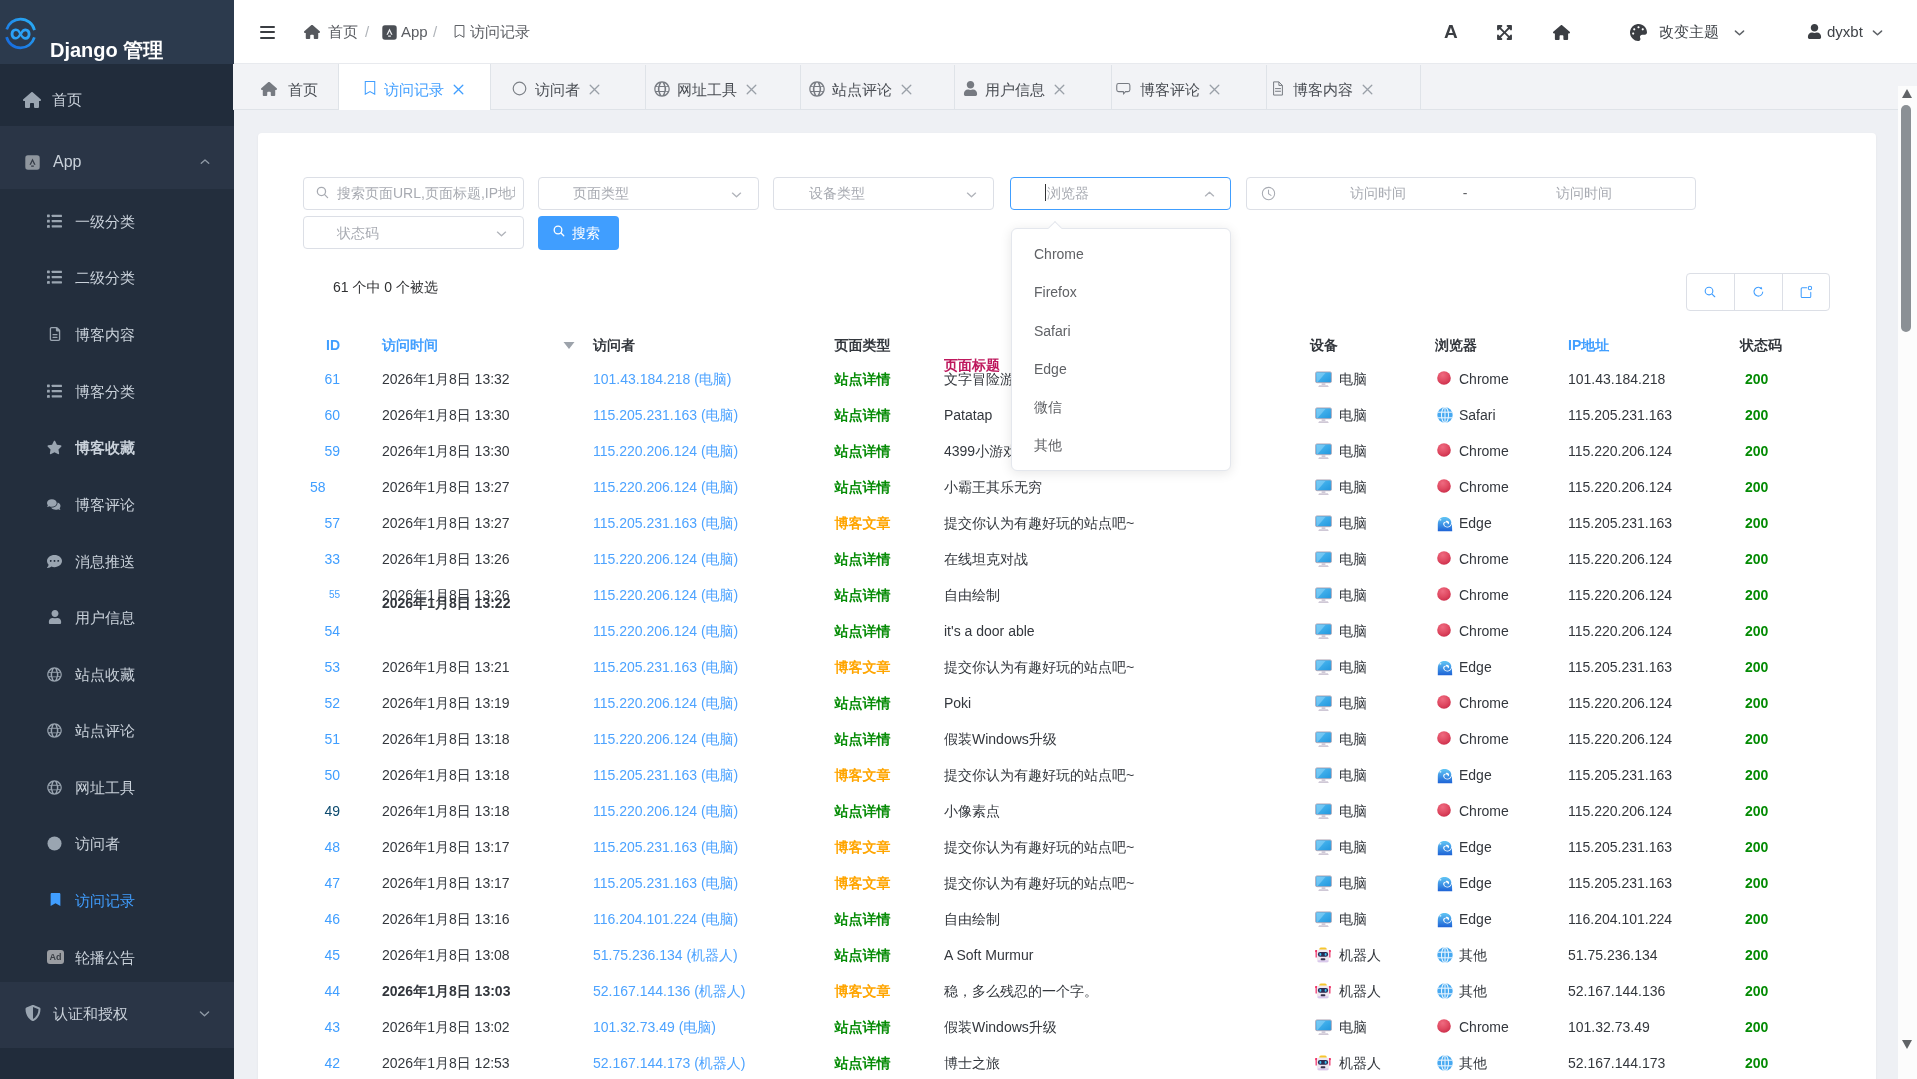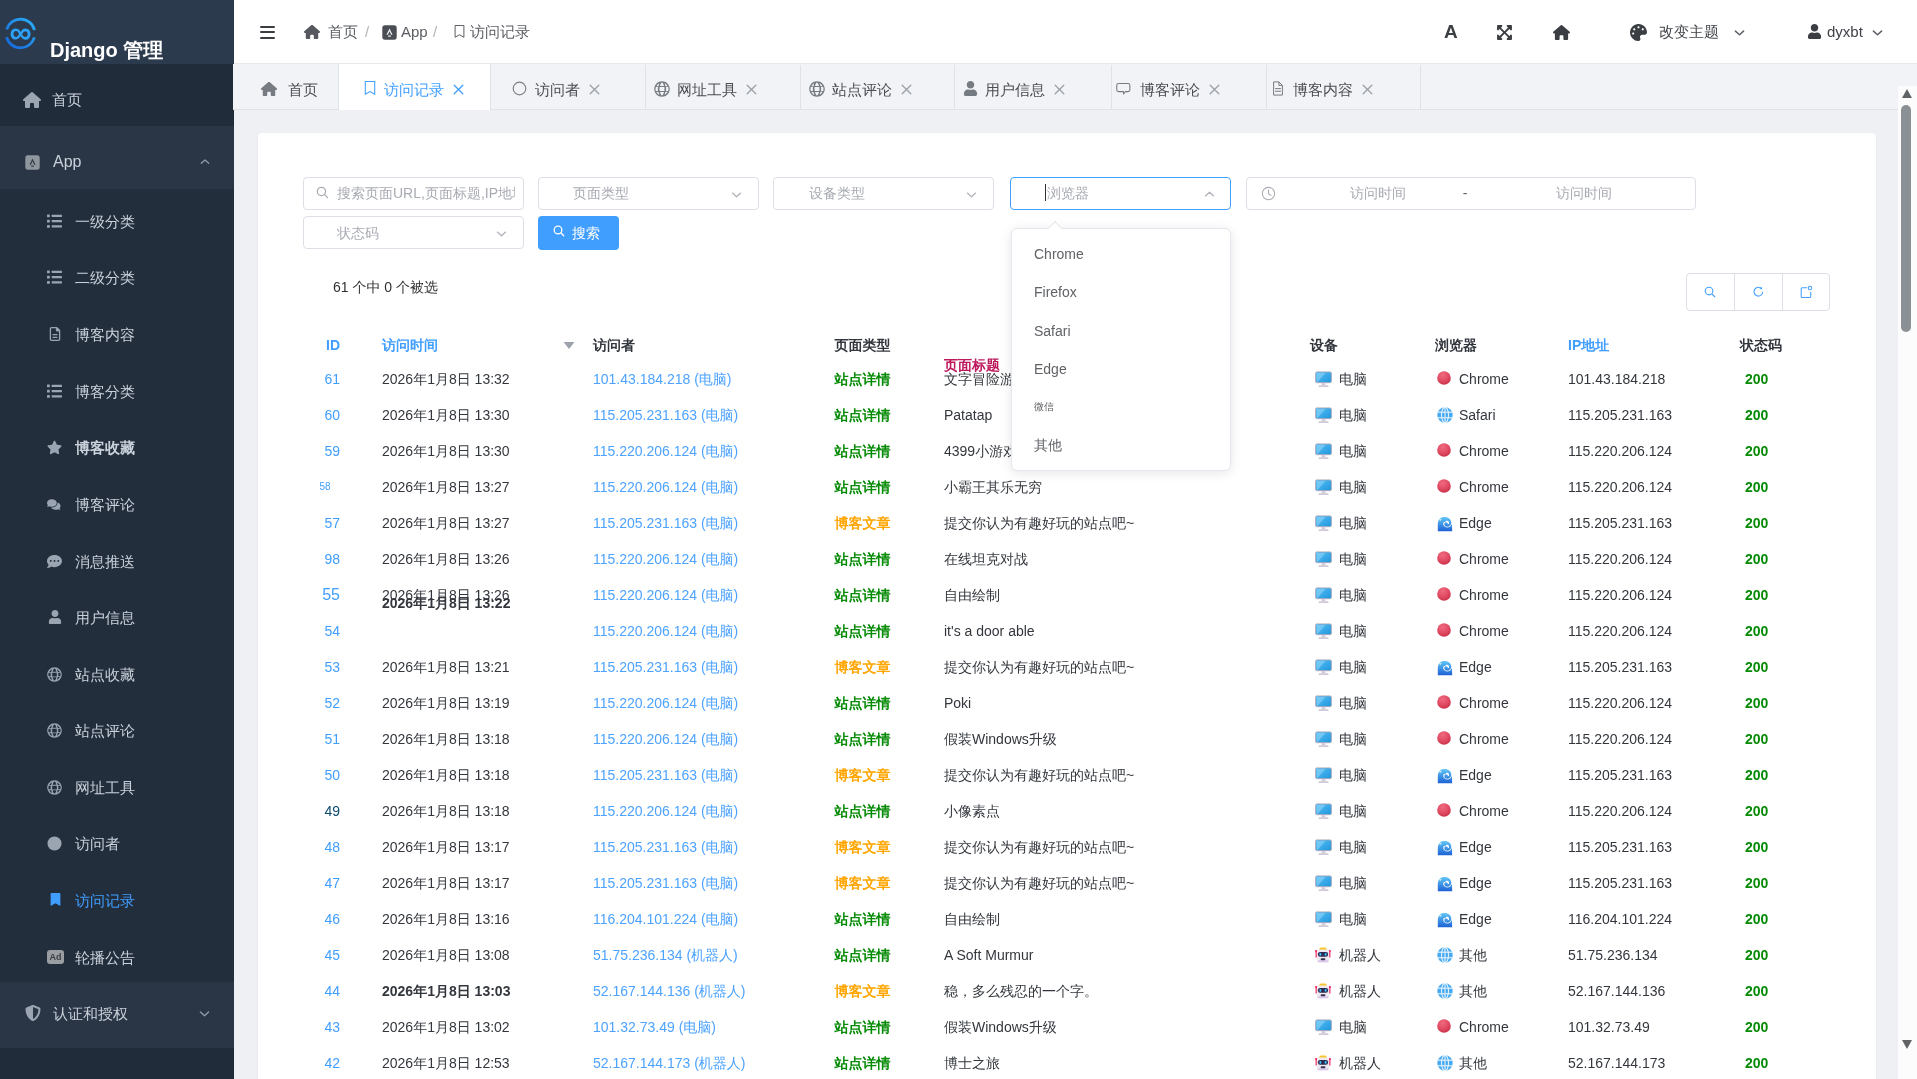--- a/index.html
+++ b/index.html
@@ -366,21 +366,21 @@
         <stop offset="0" stop-color="#ef6a80"></stop>
         <stop offset="0.55" stop-color="#e04a62"></stop>
         <stop offset="1" stop-color="#c92a48"></stop>
       </radialGradient>
     </defs>
     <circle cx="7" cy="7" r="6.8" fill="url(#rb)"></circle>
   </svg>
 <div style="position:absolute;left:1459px;top:440px;height:22px;line-height:22px;font-size:14px;color:#33373d;font-weight:400;white-space:nowrap;">Chrome</div>
 <div style="position:absolute;left:1568px;top:440px;height:22px;line-height:22px;font-size:14px;color:#33373d;font-weight:400;white-space:nowrap;">115.220.206.124</div>
 <div style="position:absolute;left:1745px;top:440px;height:22px;line-height:22px;font-size:14px;color:#058b05;font-weight:700;white-space:nowrap;">200</div>
-<div style="position:absolute;left:310px;top:476px;width:30px;height:22px;line-height:22px;font-size:10px;color:#409EFF;font-weight:400;white-space:nowrap;text-align:center;">58</div>
+<div style="position:absolute;left:310px;top:476px;width:30px;height:22px;line-height:22px;font-size:14px;color:#409EFF;font-weight:400;white-space:nowrap;text-align:left;">58</div>
 <div style="position:absolute;left:382px;top:476px;height:22px;line-height:22px;font-size:14px;color:#33373d;font-weight:400;white-space:nowrap;">2026年1月8日 13:27</div>
 <div style="position:absolute;left:593px;top:476px;height:22px;line-height:22px;font-size:14px;color:#4da3ff;font-weight:400;white-space:nowrap;">115.220.206.124 (电脑)</div>
 <div style="position:absolute;left:800px;top:476px;width:125px;height:22px;line-height:22px;font-size:14px;color:#058b05;font-weight:700;white-space:nowrap;text-align:center;">站点详情</div>
 <div style="position:absolute;left:944px;top:476px;height:22px;line-height:22px;font-size:14px;color:#33373d;font-weight:400;white-space:nowrap;">小霸王其乐无穷</div>
 <svg style="position:absolute;left:1315px;top:479px;" width="17" height="17" viewBox="0 0 17 17">
     <defs>
       <linearGradient id="scr" x1="0" y1="0" x2="1" y2="1">
         <stop offset="0" stop-color="#55c0f5"></stop>
         <stop offset="1" stop-color="#2196dd"></stop>
       </linearGradient>
@@ -429,21 +429,21 @@
         <stop offset="1" stop-color="#1e63d6"></stop>
       </linearGradient>
     </defs>
     <path d="M0.8 15.2 L0.8 8.5 C0.8 3.5 3.6 0.9 7.5 0.9 C11.6 0.9 14.3 3.4 14.3 6.6 C14.3 9.2 12.4 10.8 10.2 10.8 C8.5 10.8 7.3 9.7 7.3 8.3 C7.3 7 8.3 6.2 9.4 6.4 C8.9 5.5 7.4 5.5 6.6 6.6 C5.7 7.9 6.3 10.1 8.4 11 C11.2 12.2 14.2 10.4 14.9 7.7 L15.2 15.2 Z" fill="url(#wv)"></path>
     <path d="M9.4 6.4 C10.6 6.5 11.2 7.5 10.8 8.5 C12 8.2 12.5 6.9 11.8 5.8 C11.1 4.7 9.6 4.5 8.6 5.3 Z" fill="#fdfeff"></path>
     <circle cx="3.4" cy="3.8" r="1" fill="#c9ecfb"></circle>
   </svg>
 <div style="position:absolute;left:1459px;top:512px;height:22px;line-height:22px;font-size:14px;color:#33373d;font-weight:400;white-space:nowrap;">Edge</div>
 <div style="position:absolute;left:1568px;top:512px;height:22px;line-height:22px;font-size:14px;color:#33373d;font-weight:400;white-space:nowrap;">115.205.231.163</div>
 <div style="position:absolute;left:1745px;top:512px;height:22px;line-height:22px;font-size:14px;color:#058b05;font-weight:700;white-space:nowrap;">200</div>
-<div style="position:absolute;left:310px;top:548px;width:30px;height:22px;line-height:22px;font-size:14px;color:#409EFF;font-weight:400;white-space:nowrap;text-align:right;">98</div>
+<div style="position:absolute;left:310px;top:548px;width:30px;height:22px;line-height:22px;font-size:14px;color:#409EFF;font-weight:400;white-space:nowrap;text-align:right;">33</div>
 <div style="position:absolute;left:382px;top:548px;height:22px;line-height:22px;font-size:14px;color:#33373d;font-weight:400;white-space:nowrap;">2026年1月8日 13:26</div>
 <div style="position:absolute;left:593px;top:548px;height:22px;line-height:22px;font-size:14px;color:#4da3ff;font-weight:400;white-space:nowrap;">115.220.206.124 (电脑)</div>
 <div style="position:absolute;left:800px;top:548px;width:125px;height:22px;line-height:22px;font-size:14px;color:#058b05;font-weight:700;white-space:nowrap;text-align:center;">站点详情</div>
 <div style="position:absolute;left:944px;top:548px;height:22px;line-height:22px;font-size:14px;color:#33373d;font-weight:400;white-space:nowrap;">在线坦克对战</div>
 <svg style="position:absolute;left:1315px;top:551px;" width="17" height="17" viewBox="0 0 17 17">
     <defs>
       <linearGradient id="scr" x1="0" y1="0" x2="1" y2="1">
         <stop offset="0" stop-color="#55c0f5"></stop>
         <stop offset="1" stop-color="#2196dd"></stop>
       </linearGradient>
@@ -460,21 +460,21 @@
         <stop offset="0" stop-color="#ef6a80"></stop>
         <stop offset="0.55" stop-color="#e04a62"></stop>
         <stop offset="1" stop-color="#c92a48"></stop>
       </radialGradient>
     </defs>
     <circle cx="7" cy="7" r="6.8" fill="url(#rb)"></circle>
   </svg>
 <div style="position:absolute;left:1459px;top:548px;height:22px;line-height:22px;font-size:14px;color:#33373d;font-weight:400;white-space:nowrap;">Chrome</div>
 <div style="position:absolute;left:1568px;top:548px;height:22px;line-height:22px;font-size:14px;color:#33373d;font-weight:400;white-space:nowrap;">115.220.206.124</div>
 <div style="position:absolute;left:1745px;top:548px;height:22px;line-height:22px;font-size:14px;color:#058b05;font-weight:700;white-space:nowrap;">200</div>
-<div style="position:absolute;left:310px;top:584px;width:30px;height:22px;line-height:22px;font-size:16px;color:#409EFF;font-weight:400;white-space:nowrap;text-align:right;">55</div>
+<div style="position:absolute;left:310px;top:584px;width:30px;height:22px;line-height:22px;font-size:10px;color:#409EFF;font-weight:400;white-space:nowrap;text-align:right;">55</div>
 <div style="position:absolute;left:382px;top:584px;height:22px;line-height:22px;font-size:14px;color:#33373d;font-weight:400;white-space:nowrap;">2026年1月8日 13:26</div>
 <div style="position:absolute;left:593px;top:584px;height:22px;line-height:22px;font-size:14px;color:#4da3ff;font-weight:400;white-space:nowrap;">115.220.206.124 (电脑)</div>
 <div style="position:absolute;left:800px;top:584px;width:125px;height:22px;line-height:22px;font-size:14px;color:#058b05;font-weight:700;white-space:nowrap;text-align:center;">站点详情</div>
 <div style="position:absolute;left:944px;top:584px;height:22px;line-height:22px;font-size:14px;color:#33373d;font-weight:400;white-space:nowrap;">自由绘制</div>
 <svg style="position:absolute;left:1315px;top:587px;" width="17" height="17" viewBox="0 0 17 17">
     <defs>
       <linearGradient id="scr" x1="0" y1="0" x2="1" y2="1">
         <stop offset="0" stop-color="#55c0f5"></stop>
         <stop offset="1" stop-color="#2196dd"></stop>
       </linearGradient>
@@ -902,21 +902,21 @@
   </svg>
 <div style="position:absolute;left:1459px;top:1052px;height:22px;line-height:22px;font-size:14px;color:#33373d;font-weight:400;white-space:nowrap;">其他</div>
 <div style="position:absolute;left:1568px;top:1052px;height:22px;line-height:22px;font-size:14px;color:#33373d;font-weight:400;white-space:nowrap;">52.167.144.173</div>
 <div style="position:absolute;left:1745px;top:1052px;height:22px;line-height:22px;font-size:14px;color:#058b05;font-weight:700;white-space:nowrap;">200</div>
 <div style="position:absolute;left:1011px;top:228px;width:220px;height:243px;background:#fff;border:1px solid #e4e7ed;border-radius:6px;box-shadow:0 2px 12px 0 rgba(0,0,0,0.1);"></div>
 <div style="position:absolute;left:1050px;top:223px;width:10px;height:10px;background:#fff;border-left:1px solid #e4e7ed;border-top:1px solid #e4e7ed;transform:rotate(45deg);"></div>
 <div style="position:absolute;left:1034px;top:243px;height:22px;line-height:22px;font-size:14px;color:#606266;font-weight:400;white-space:nowrap;">Chrome</div>
 <div style="position:absolute;left:1034px;top:281px;height:22px;line-height:22px;font-size:14px;color:#606266;font-weight:400;white-space:nowrap;">Firefox</div>
 <div style="position:absolute;left:1034px;top:320px;height:22px;line-height:22px;font-size:14px;color:#606266;font-weight:400;white-space:nowrap;">Safari</div>
 <div style="position:absolute;left:1034px;top:358px;height:22px;line-height:22px;font-size:14px;color:#606266;font-weight:400;white-space:nowrap;">Edge</div>
-<div style="position:absolute;left:1034px;top:396px;height:22px;line-height:22px;font-size:10px;color:#606266;font-weight:400;white-space:nowrap;">微信</div>
+<div style="position:absolute;left:1034px;top:396px;height:22px;line-height:22px;font-size:14px;color:#606266;font-weight:400;white-space:nowrap;">微信</div>
 <div style="position:absolute;left:1034px;top:434px;height:22px;line-height:22px;font-size:14px;color:#606266;font-weight:400;white-space:nowrap;">其他</div>
 <div style="position:absolute;left:1897px;top:64px;width:20px;height:22px;background:#f2f3f6;"></div>
 <div style="position:absolute;left:1898px;top:86px;width:19px;height:993px;background:#fcfcfc;"></div>
 <svg style="position:absolute;left:1902px;top:89px;" width="10" height="9" viewBox="0 0 10 9">
     <path d="M5 0 L10 9 L0 9 Z" fill="#606366"></path>
   </svg>
 <svg style="position:absolute;left:1902px;top:1040px;" width="10" height="9" viewBox="0 0 10 9">
     <path d="M0 0 L10 0 L5 9 Z" fill="#606366"></path>
   </svg>
 <div style="position:absolute;left:1901px;top:105px;width:10px;height:227px;background:#8b9095;border-radius:5px;"></div>

